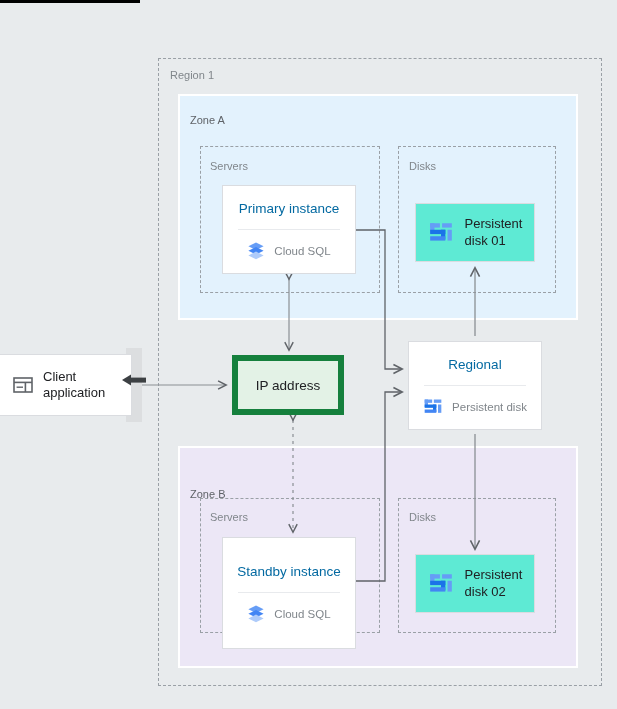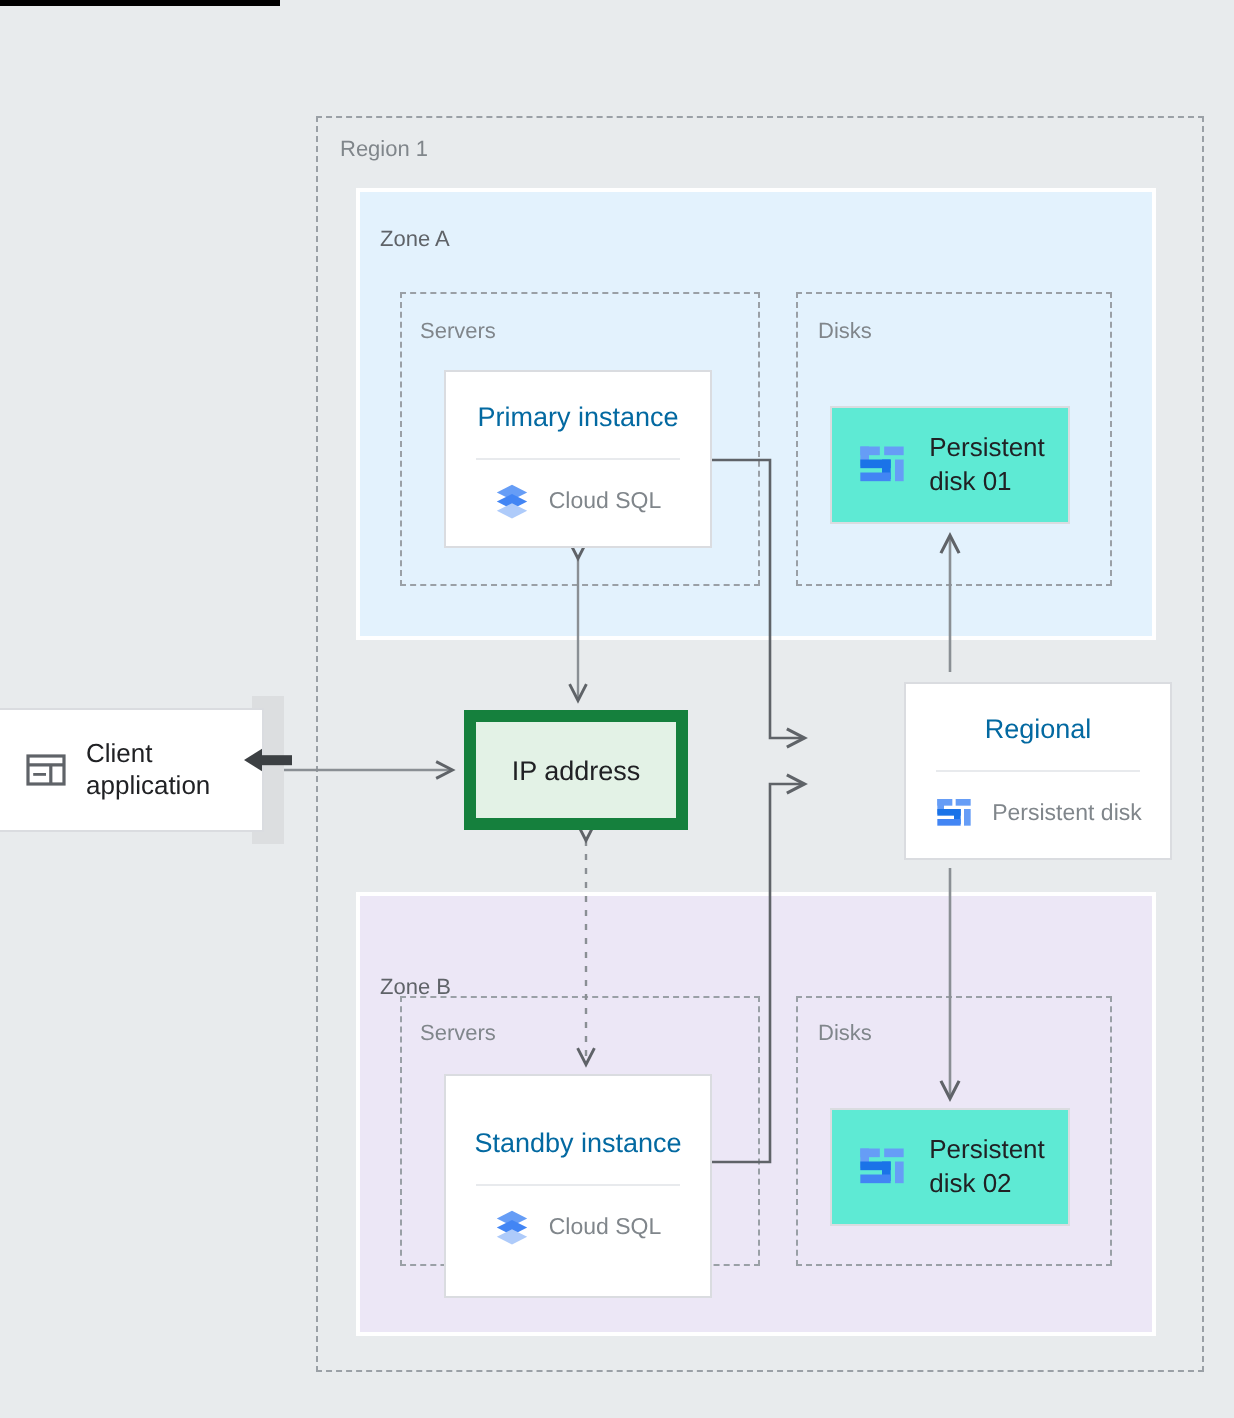--- a/index.html
+++ b/index.html
@@ -133,21 +133,21 @@
     white-space: nowrap;
   }
   .primary-inst { left: 222px; top: 185px; width: 134px; height: 89px; }
   .standby-inst { left: 222px; top: 537px; width: 134px; height: 112px; }
 
   
   .regional-card {
     left: 408px; top: 341px; width: 134px; height: 89px;
     background: #ffffff; border: 1px solid #dadce0;
     display: flex; flex-direction: column;
-    align-items: center; justify-content: center; margin-left: 44px;
+    align-items: center; justify-content: center;
   }
 
   
   .disk-card {
     background: #5eead4;
     border: 1px solid #dadce0;
     display: flex;
     align-items: center;
     justify-content: center;
     gap: 11px;

